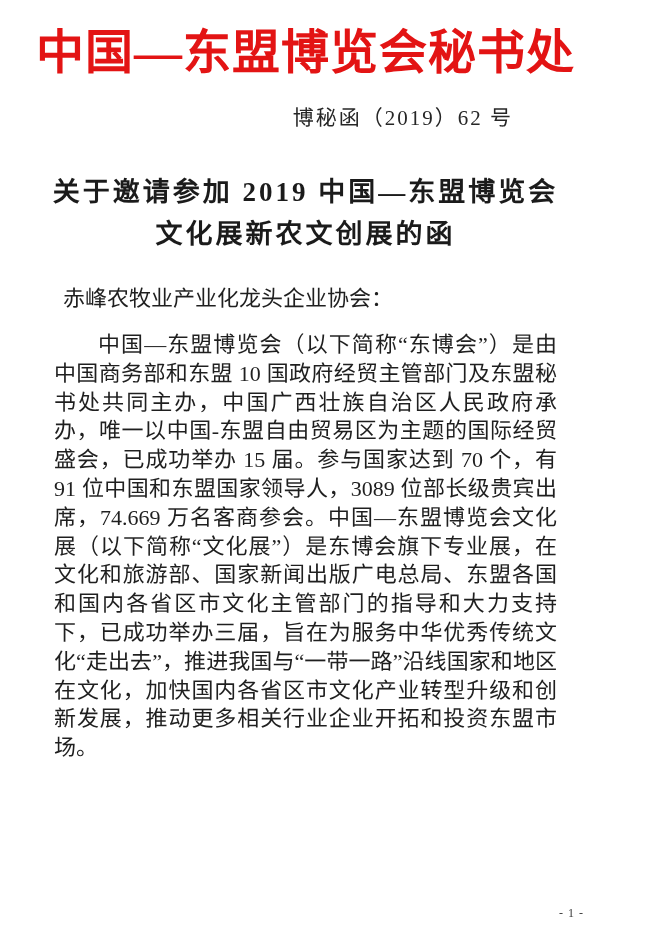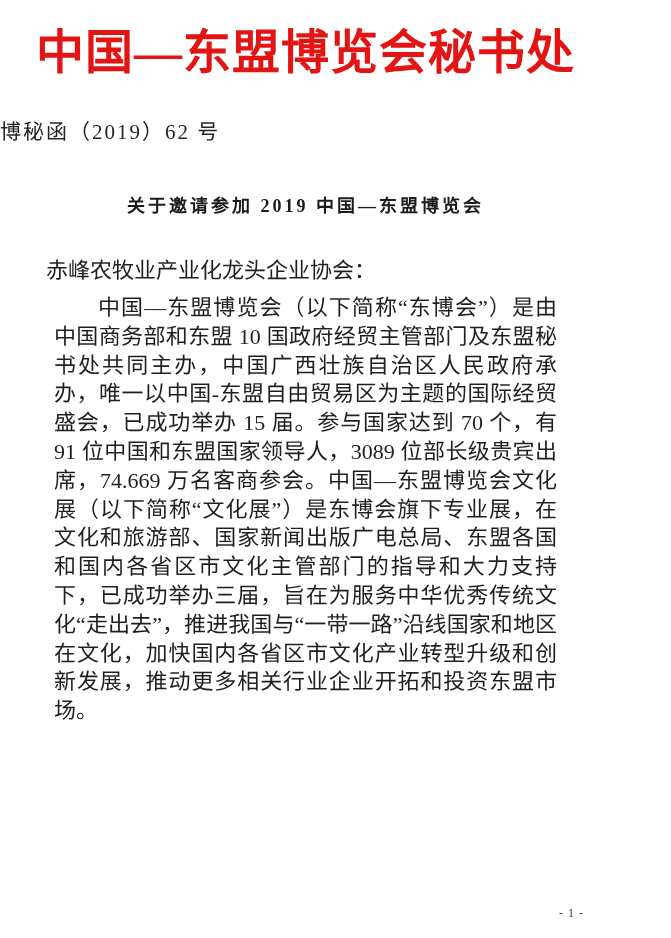--- a/index.html
+++ b/index.html
@@ -22,50 +22,50 @@
     padding-top: 25px;
     text-align: center;
     font-size: 48px;
     font-weight: 700;
     letter-spacing: 1px;
     line-height: 1.15;
     color: #e31414; 
     white-space: nowrap;
   }
   .doc-number {
-    margin-top: 35px;
+    margin-top: 21px;
     padding-right: 98px;
-    text-align: left;
+    text-align: right;
     font-size: 21px;
     color: #262626;
     letter-spacing: 2px;
   }
   .letter-title {
     margin: 40px 0 0 0;
     text-align: center;
-    font-size: 18px;
+    font-size: 27px;
     line-height: 42px;
     font-weight: 700;
     letter-spacing: 3px;
     color: #1b1b1b;
   }
   .letter-title .title-line {
     display: block;
   }
   .letter-body {
     margin-top: 30px;
     padding: 0 46px;
     font-size: 22px;
     line-height: 28.8px;
     text-align: justify;
     text-justify: inter-ideograph;
     color: #1f1f1f;
   }
   .addressee {
-    margin: 0;
+    margin: 17px;
   }
   .para {
     margin: 8px;
     text-indent: 2em;
   }
   .page-number {
     position: absolute;
     right: 27px;
     bottom: 17px;
     font-size: 12px;
@@ -77,20 +77,21 @@
 <body>
 
 <div class="page" style="background: rgb(255, 255, 255);">
 
   <h1 class="letterhead" style="color: rgb(227, 20, 20);">中国—东盟博览会秘书处</h1>
 
   <div class="doc-number">博秘函（2019）62 号</div>
 
   <h2 class="letter-title">
     <span class="title-line">关于邀请参加 2019 中国—东盟博览会</span>
+    <span class="title-line">文化展新农文创展的函</span>
   </h2>
 
   <div class="letter-body" style="color: rgb(31, 31, 31);">
     <p class="addressee">赤峰农牧业产业化龙头企业协会：</p>
     <p class="para">中国—东盟博览会（以下简称“东博会”）是由中国商务部和东盟 10 国政府经贸主管部门及东盟秘书处共同主办，中国广西壮族自治区人民政府承办，唯一以中国-东盟自由贸易区为主题的国际经贸盛会，已成功举办 15 届。参与国家达到 70 个，有 91 位中国和东盟国家领导人，3089 位部长级贵宾出席，74.669 万名客商参会。中国—东盟博览会文化展（以下简称“文化展”）是东博会旗下专业展，在文化和旅游部、国家新闻出版广电总局、东盟各国和国内各省区市文化主管部门的指导和大力支持下，已成功举办三届，旨在为服务中华优秀传统文化“走出去”，推进我国与“一带一路”沿线国家和地区在文化，加快国内各省区市文化产业转型升级和创新发展，推动更多相关行业企业开拓和投资东盟市场。</p>
   </div>
 
   <div class="page-number">- 1 -</div>
 
 </div>

